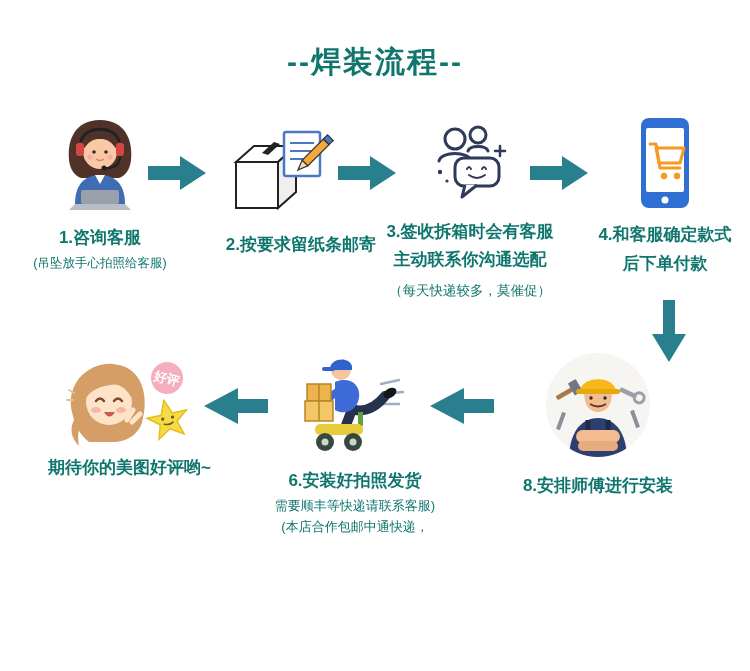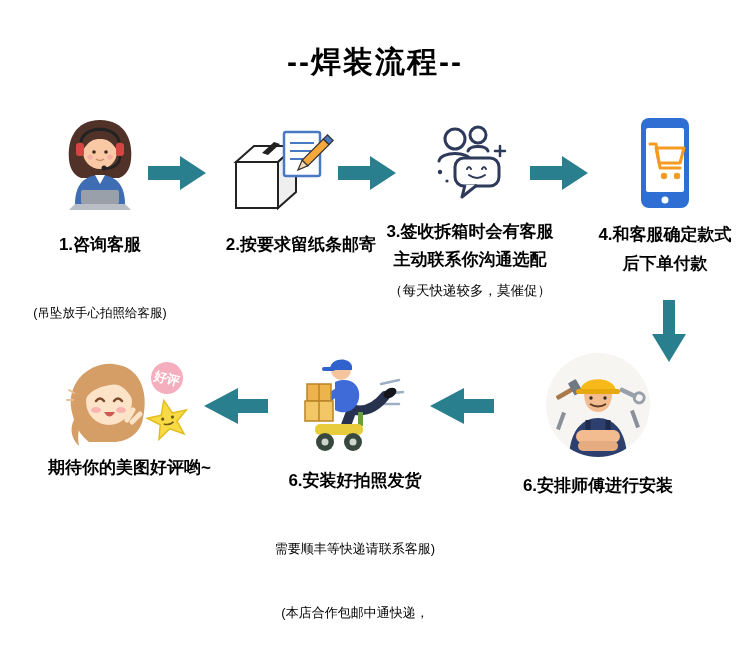--- a/index.html
+++ b/index.html
@@ -1,33 +1,33 @@
 <!DOCTYPE html>
 <html><head>
 <meta charset="utf-8">
 <style>
   * { margin:0; padding:0; box-sizing:border-box; }
   html,body { background:#ffffff; }
   .canvas {
     position:relative; width:750px; height:671px; margin:0 auto;
-    background:#ffffff; overflow:hidden; color:#000000;
+    background:#ffffff; overflow:hidden; color:#0f766e;
     font-family:"Liberation Sans","DejaVu Sans",sans-serif;
   }
   .title {
     position:absolute; top:42px; left:0; width:100%;
     text-align:center; font-size:30px; font-weight:700; letter-spacing:2px;
   }
   .step { position:absolute; text-align:center; }
   .step svg { display:inline-block; vertical-align:bottom; }
   .label { font-size:17px; font-weight:700; line-height:1.7; }
-  .sub   { font-size:13px; font-weight:500; line-height:1.6;margin-top:43px; }
+  .sub   { font-size:13px; font-weight:500; line-height:1.6; }
   .arrow { position:absolute; }
 
   #s1{left:10px; top:112px; width:180px;}
-  #s1 .label{margin-top:19px;}
+  #s1 .label{margin-top:12px;}
   #s1 .sub{font-size:12.5px;}
   #s2{left:186px; top:128px; width:190px;}
   #s2 .label{margin-top:18px;text-align:right;}
   #s3{left:372px; top:120px; width:196px;}
   #s3 .label{line-height:1.65;}
   #s3 .first{margin-top:8px;}
   #s3 .sub{margin-top:6px; font-size:13.5px;}
   #s4{left:582px; top:116px; width:166px;}
   #s4 .first{margin-top:10px;}
   #s5{left:498px; top:350px; width:200px;}
@@ -174,21 +174,21 @@
         <rect x="33" y="80" width="44" height="13" rx="6.5" fill="#f2bb90"></rect>
         <rect x="35" y="91" width="40" height="10" rx="5" fill="#e6ab7e"></rect>
         <path d="M41 42 L69 42 C69 56 63 62 55 62 C47 62 41 56 41 42 Z" fill="#f2bb90"></path>
         <circle cx="48" cy="48" r="1.7" fill="#2c2c2c"></circle>
         <circle cx="62" cy="48" r="1.7" fill="#2c2c2c"></circle>
         <path d="M47 54 Q55 59 63 54" stroke="#5a3b28" stroke-width="2" fill="none"></path>
         <path d="M37 42 C37 25 73 25 73 42 Z" fill="#f6b919"></path>
         <rect x="33" y="39" width="44" height="5" rx="2.5" fill="#e6a70f"></rect>
       </g>
     </svg>
-    <div class="label">6.安排师傅进行安装</div>
+    <div class="label">8.安排师傅进行安装</div>
   </div>
 
   <svg class="arrow" id="a4" width="64" height="36" viewBox="0 0 64 36">
     <polygon points="64,11 34,11 34,0 0,18 34,36 34,25 64,25" fill="#2a7f8e"></polygon>
   </svg>
 
   <div class="step" id="s6">
     <svg width="120" height="105" viewBox="0 0 120 105">
       <g stroke="#9fb0c6" stroke-width="2.5" stroke-linecap="round">
         <line x1="86" y1="34" x2="104" y2="30"></line>

